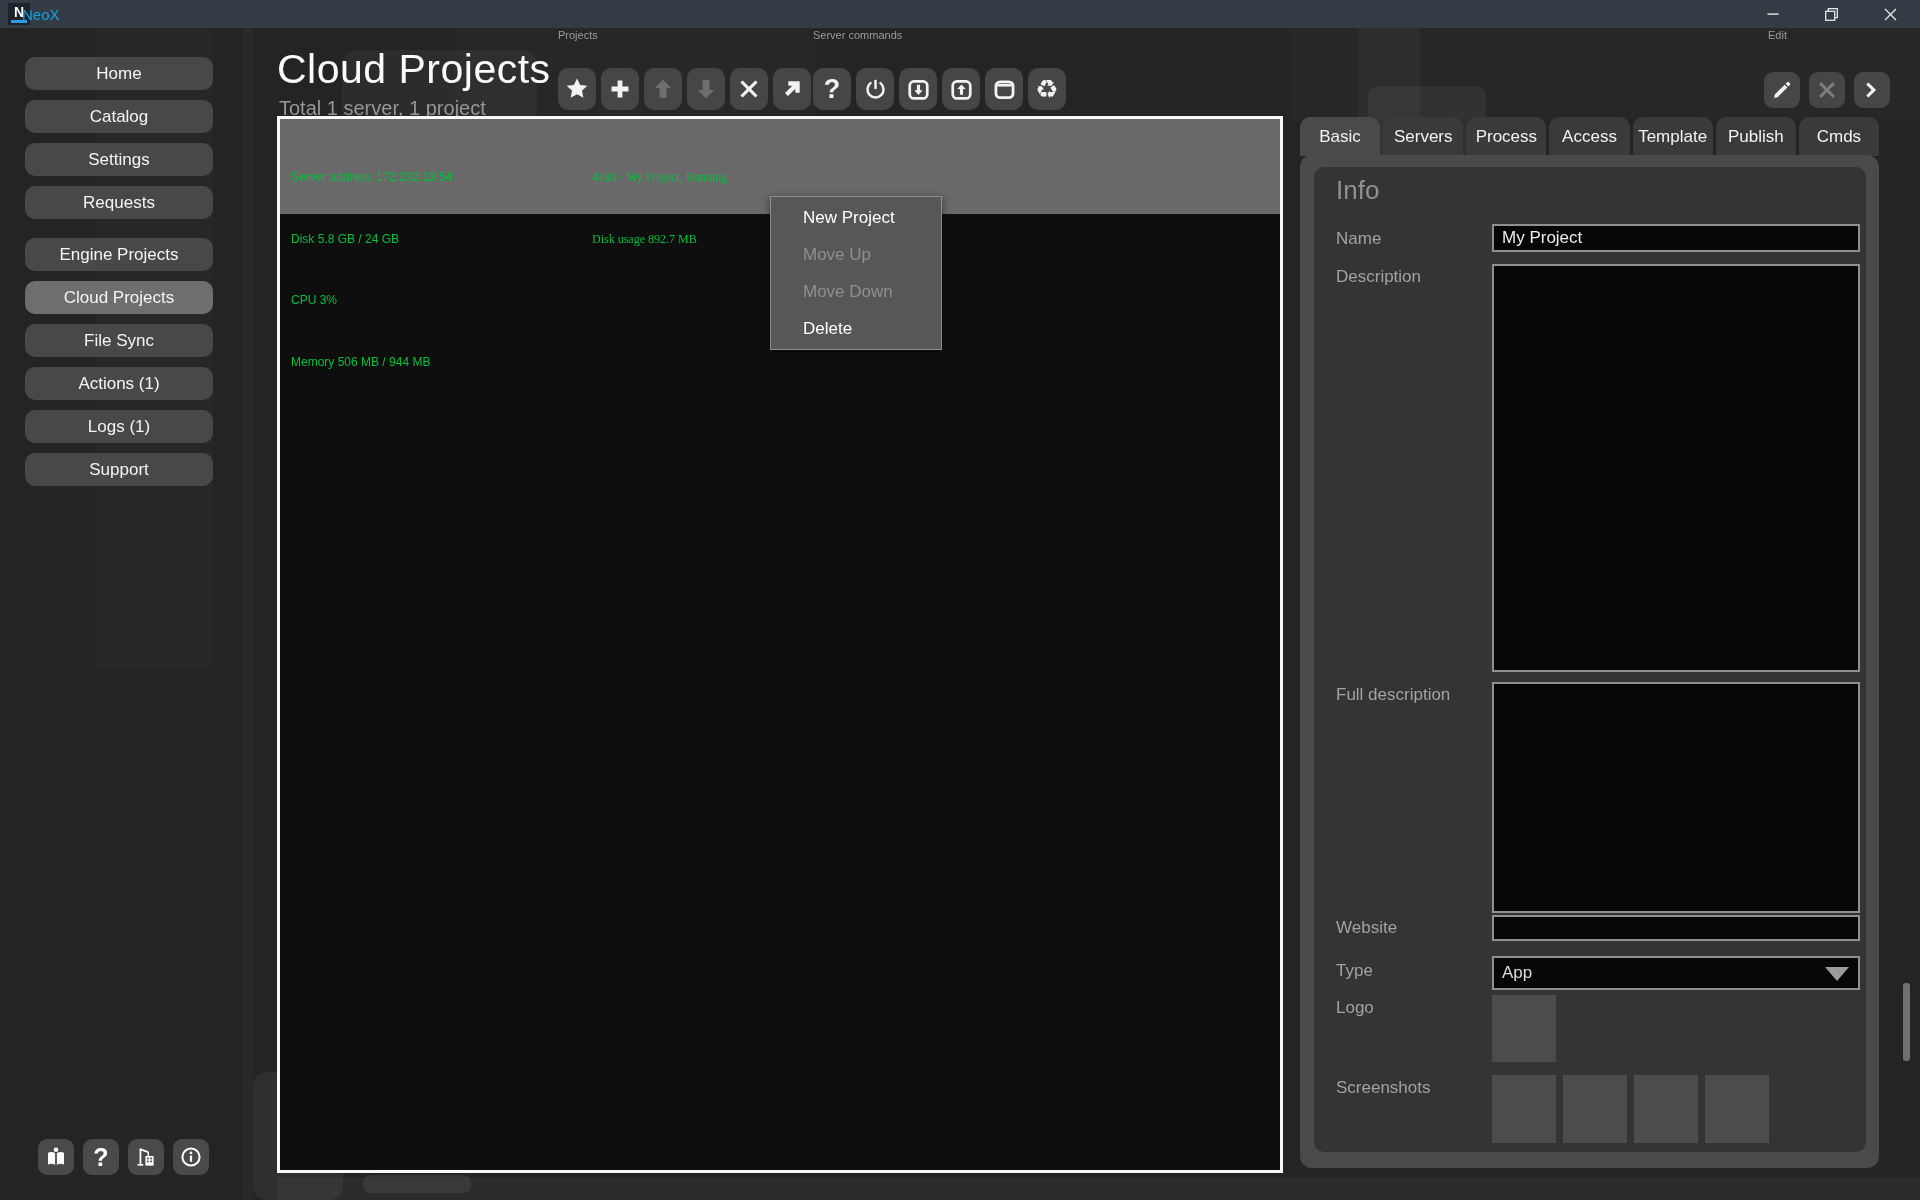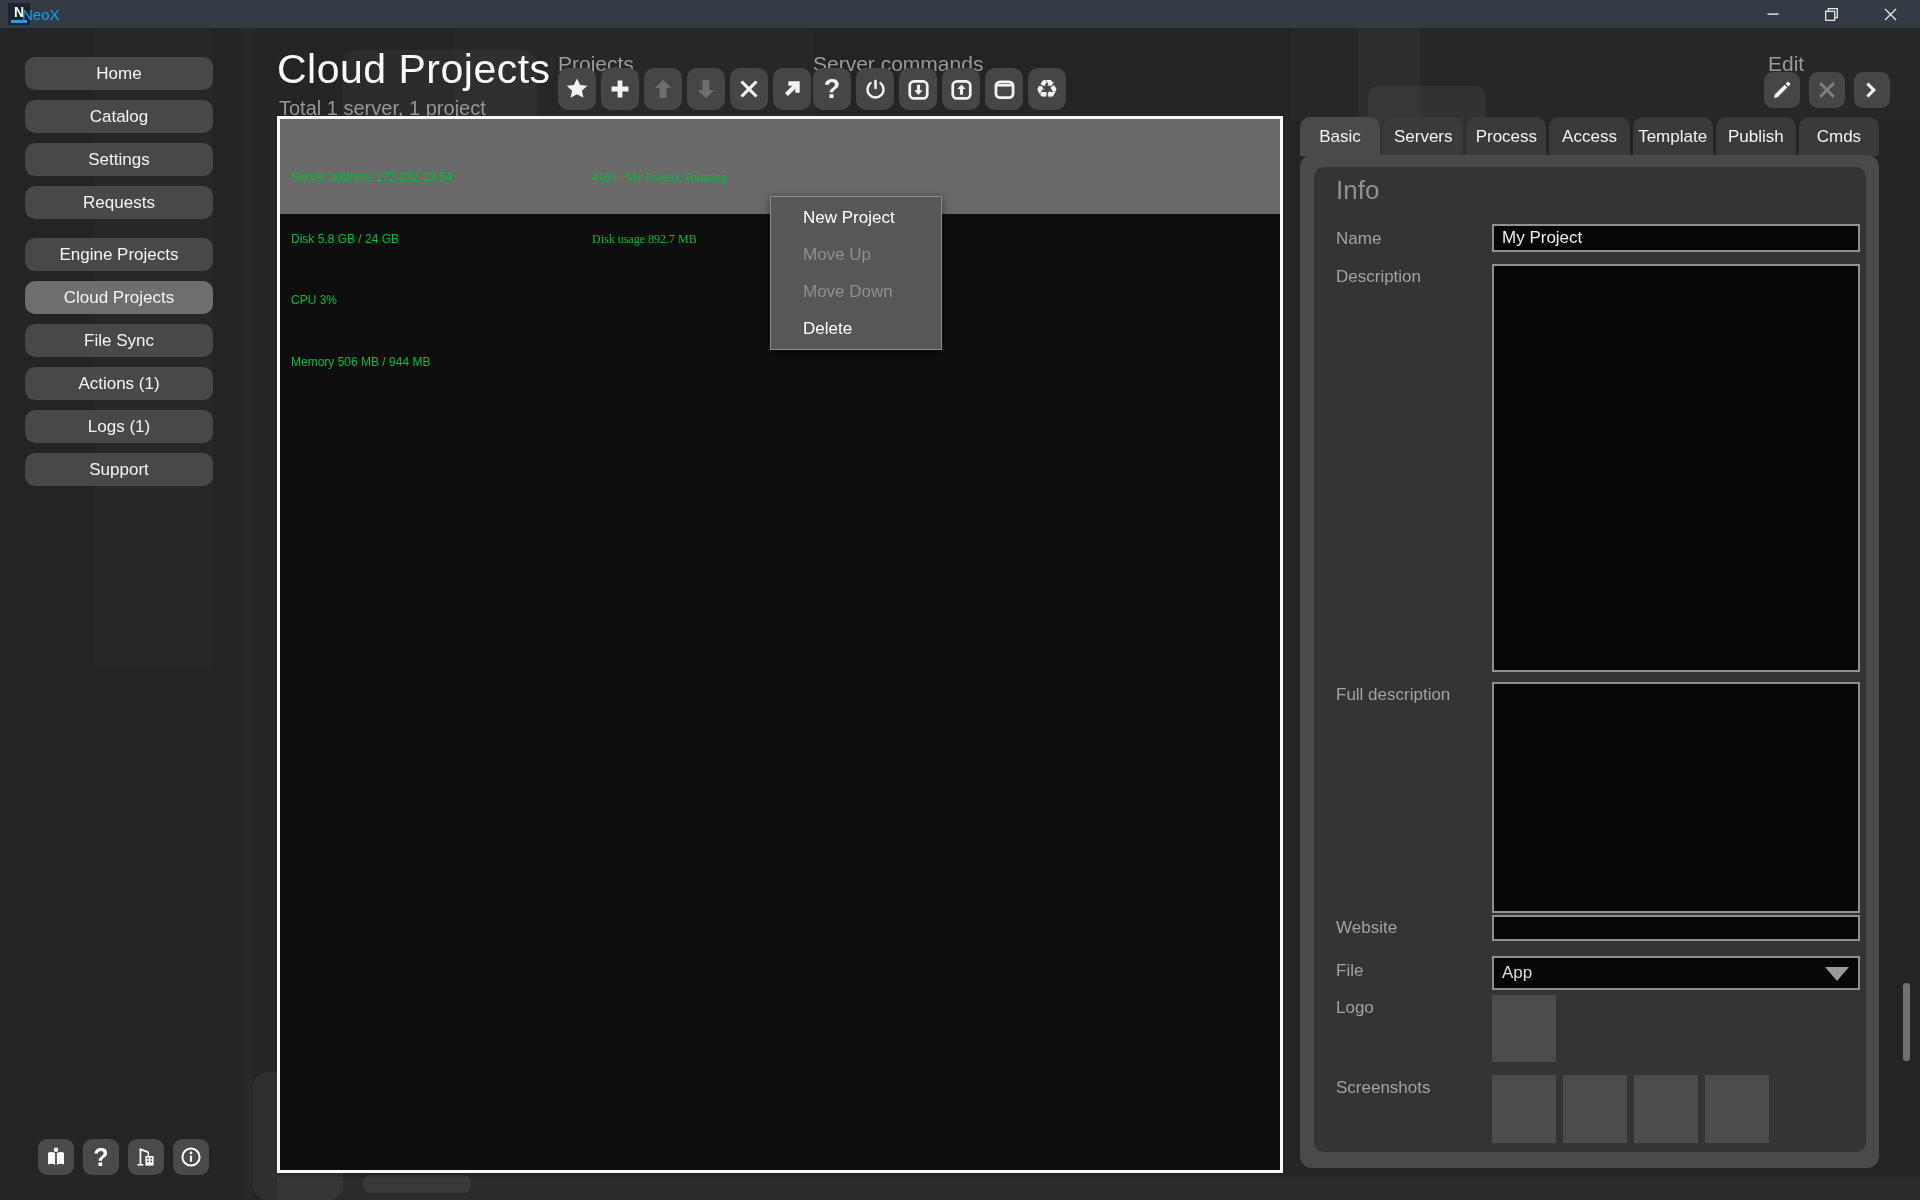--- a/index.html
+++ b/index.html
@@ -26,21 +26,21 @@
   .side-footer{position:absolute;left:38px;top:1139px;display:flex;gap:9px;}
   .foot-btn{width:36px;height:36px;border-radius:9px;background:#4a4a4a;color:#fff;
             display:flex;align-items:center;justify-content:center;}
   .foot-btn .q{font-size:25px;font-weight:700;color:#fff;}
 
   
   .page-title{position:absolute;left:277px;top:46px;font-size:41px;font-weight:300;color:#fafafa;letter-spacing:.5px;}
   .page-subtitle{position:absolute;left:279px;top:97px;font-size:20px;font-weight:300;color:#979797;}
 
   
-  .group-label{position:absolute;top:52px;font-size:21px;color:#9a9a9a;}
+  .group-label{position:absolute;top:29px;font-size:11px;color:#9a9a9a;}
   .tool-row{position:absolute;top:68px;display:flex;gap:5px;}
   .tool-btn{width:38px;height:42px;border-radius:10px;background:#464646;color:#f2f2f2;
             display:flex;align-items:center;justify-content:center;}
   .tool-btn .q{font-size:27px;font-weight:700;line-height:1;}
   .tool-btn.disabled{color:#6e6e6e;}
   .edit-row{position:absolute;top:72px;display:flex;gap:9px;}
   .edit-btn{width:36px;height:36px;border-radius:9px;background:#464646;color:#f2f2f2;
             display:flex;align-items:center;justify-content:center;}
   .edit-btn.disabled{color:#7e7e7e;}
   svg.ic{display:block;}
@@ -304,21 +304,21 @@
 
     <div class="f-label" style="top:100px;">Description</div>
     <textarea class="f-input" style="top: 97px; height: 408px;"></textarea>
 
     <div class="f-label" style="top:518px;">Full description</div>
     <textarea class="f-input" style="top: 515px; height: 231px;"></textarea>
 
     <div class="f-label" style="top:751px;">Website</div>
     <input class="f-input" style="top: 748px; height: 26px;" value="">
 
-    <div class="f-label" style="top:794px;">File</div>
+    <div class="f-label" style="top:794px;">Type</div>
     <div class="dropdown" style="top:789px;">
       <span>App</span>
       <span class="dd-arrow"></span>
     </div>
 
     <div class="f-label" style="top:831px;">Logo</div>
     <div class="thumb" style="left:178px;top:828px;width:64px;height:67px;"></div>
 
     <div class="f-label" style="top:911px;">Screenshots</div>
     <div class="thumb" style="left:178px;top:908px;width:64px;height:68px;"></div>

